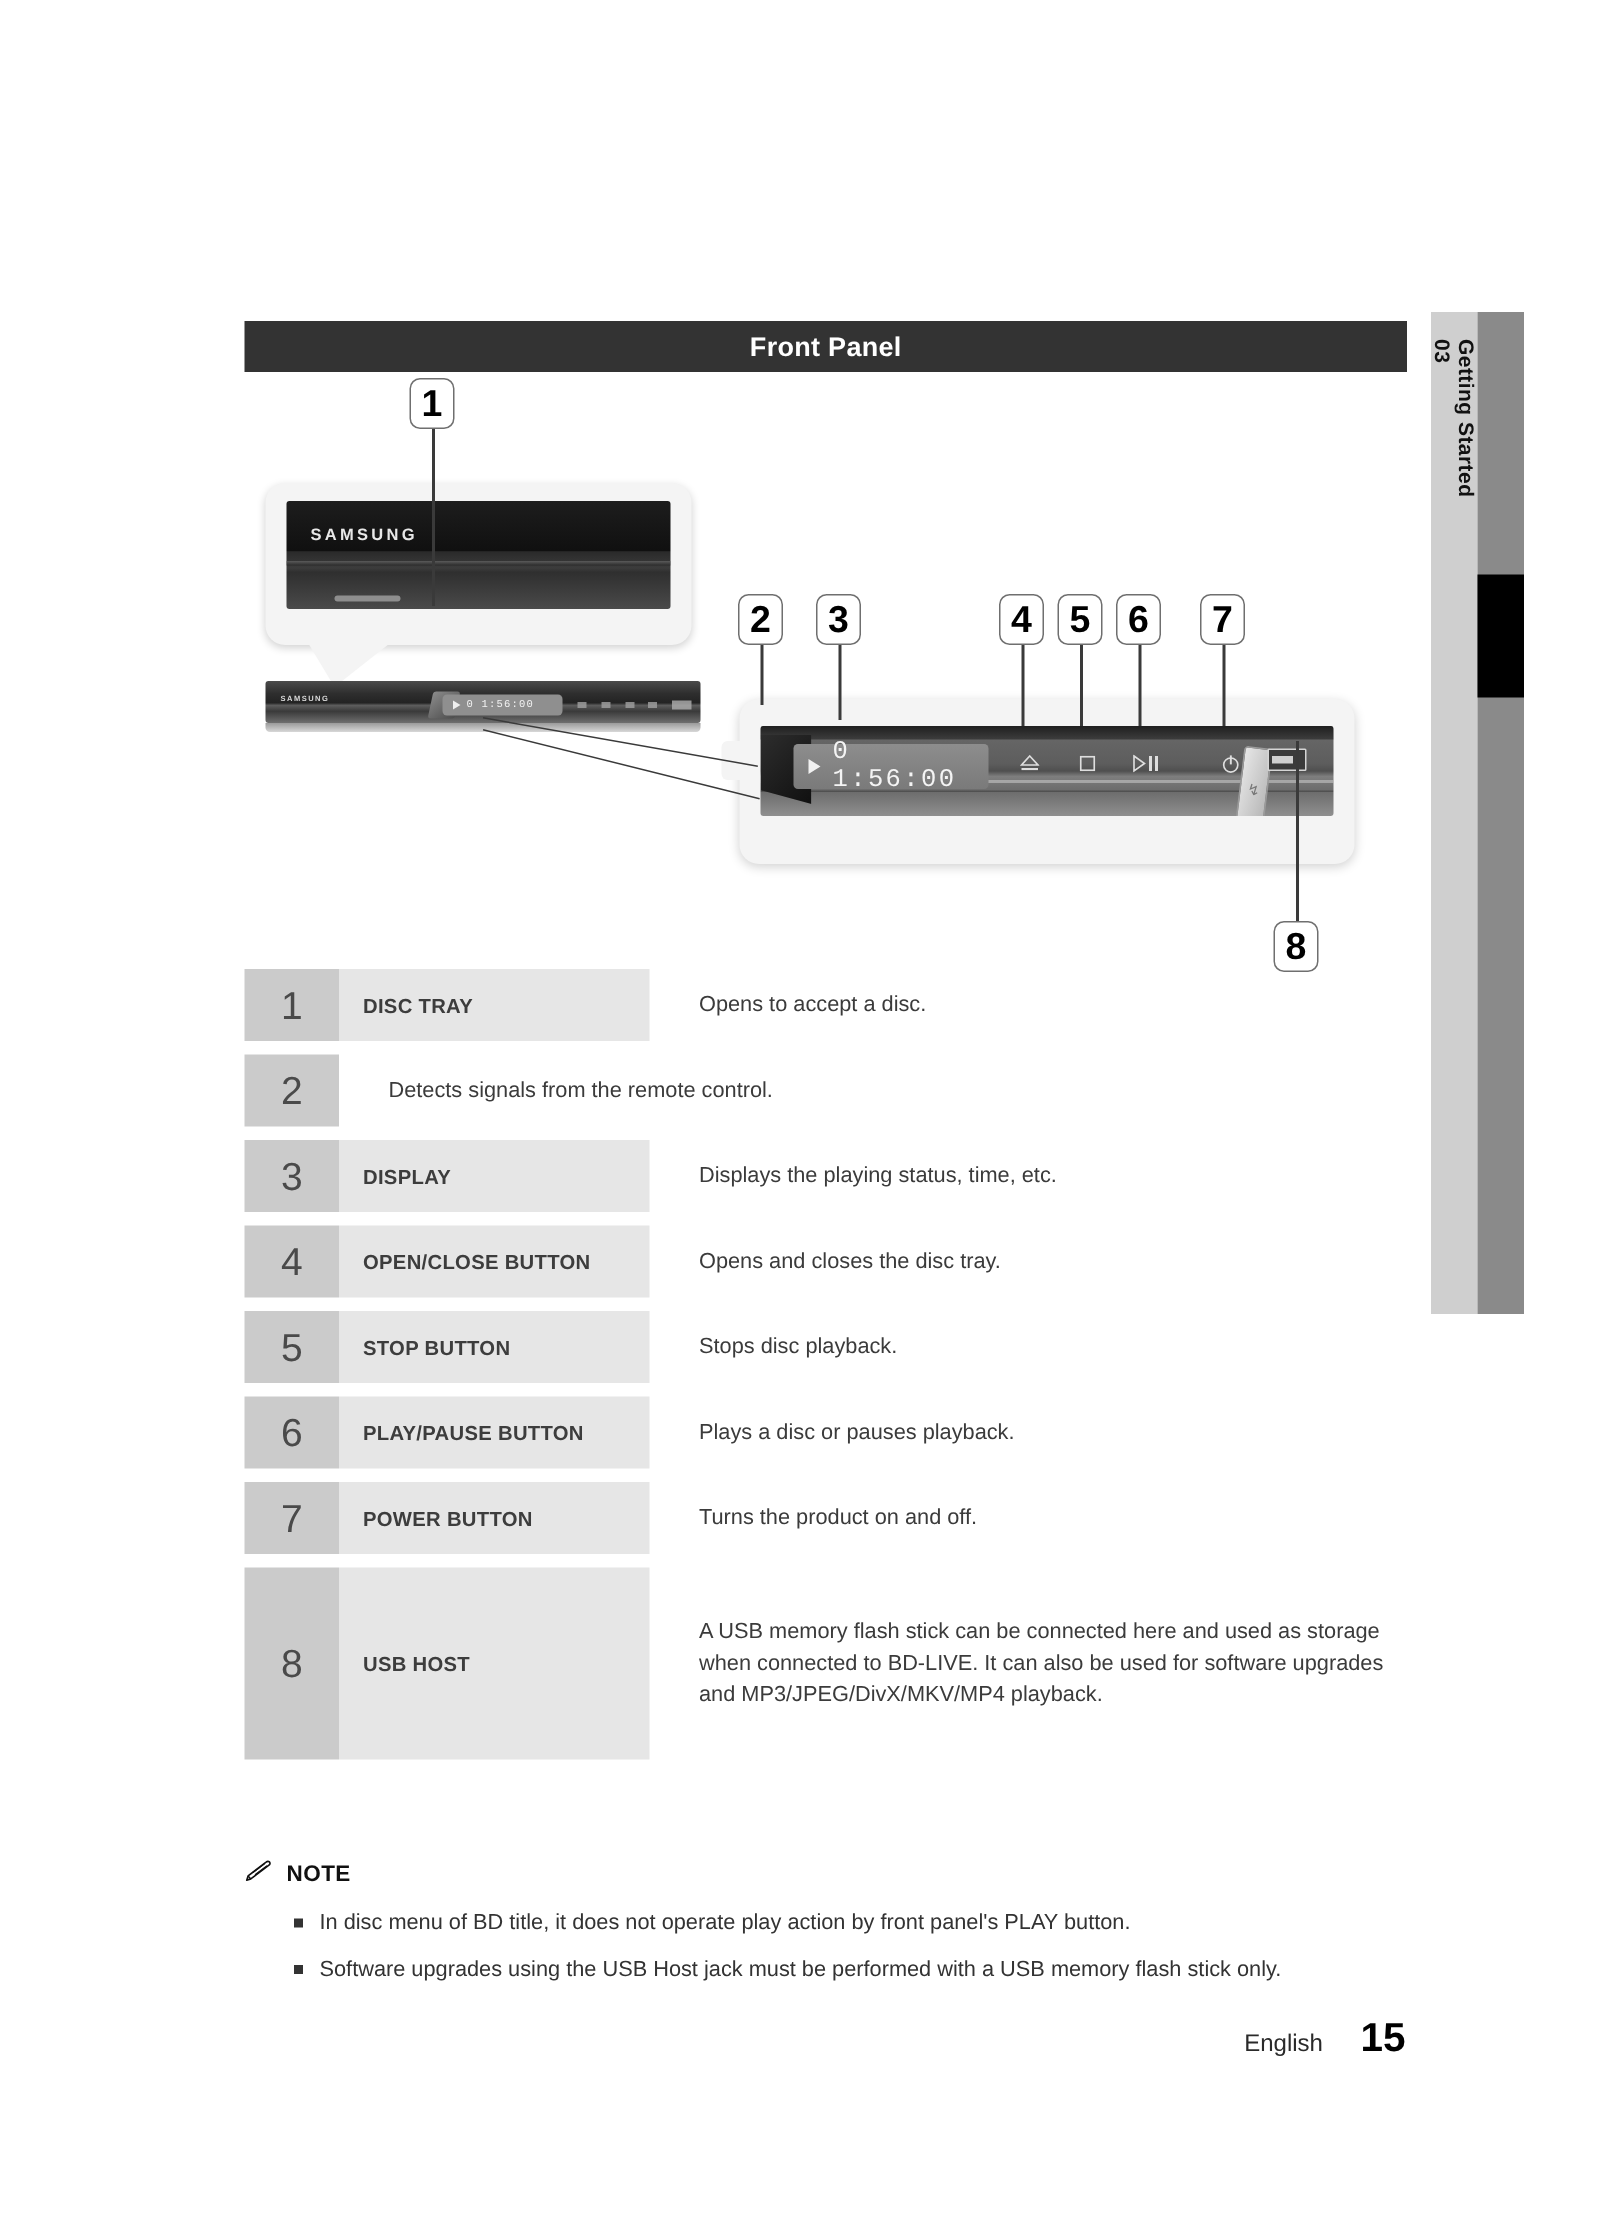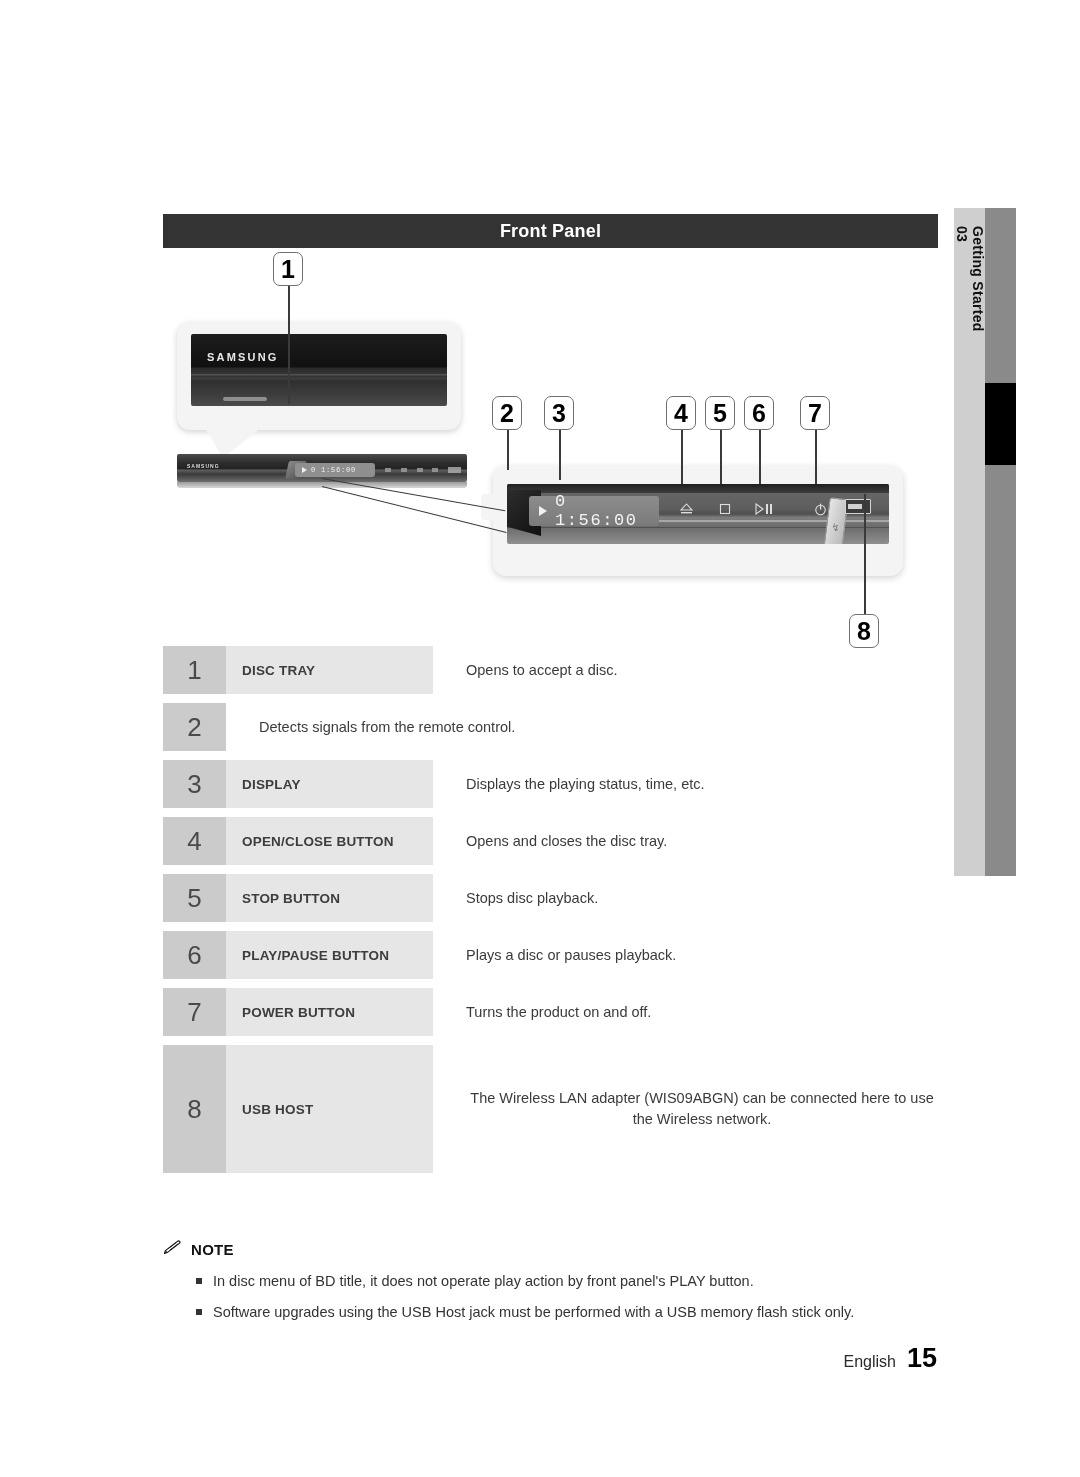--- a/index.html
+++ b/index.html
@@ -420,21 +420,20 @@
     box-sizing: border-box;
   }
   .spec-desc {
     flex: 1 1 auto;
     padding-left: 33px;
     color: #3b3b3b;
     font-size: 14.5px;
     line-height: 21px;
     display: flex;
     align-items: center;
-    text-align: center;
   }
   .spec-row.tall .spec-desc {
     align-items: center;
     padding-top: 4px;
     padding-bottom: 4px;
   }
   .spec-row.short { height: 48px; }
   .spec-row.tall  { height: 128px; }
   .spec-desc p { margin: 0; }
 
@@ -474,21 +473,21 @@
     flex: 0 0 6px;
   }
 
   
   .footer {
     position: absolute;
     right: 143px;
     top: 1343px;
     display: flex;
     align-items: baseline;
-    gap: 11px;
+    gap: 25px;
   }
   .footer .lang {
     font-size: 16px;
     color: #2a2a2a;
   }
   .footer .pg {
     font-size: 27px;
     font-weight: bold;
     color: #000;
   }
@@ -661,21 +660,21 @@
       <div class="spec-num">7</div>
       <div class="spec-label">POWER BUTTON</div>
       <div class="spec-desc">Turns the product on and off.</div>
     </div>
 
     <div class="spec-row tall">
       <div class="spec-num">8</div>
       <div class="spec-label">USB HOST</div>
       <div class="spec-desc">
         <div>
-          <p>The Wireless LAN adapter (WIS09ABGN) can be connected here to use the Wireless network.</p>
+          <p>A USB memory flash stick can be connected here and used as storage when connected to BD-LIVE. It can also be used for software upgrades and MP3/JPEG/DivX/MKV/MP4 playback.</p>
         </div>
       </div>
     </div>
 
   </div>
 
   <div class="note-block">
     <div class="note-head">
       <span>
         <svg width="19" height="15" viewBox="0 0 19 15" aria-hidden="true">

